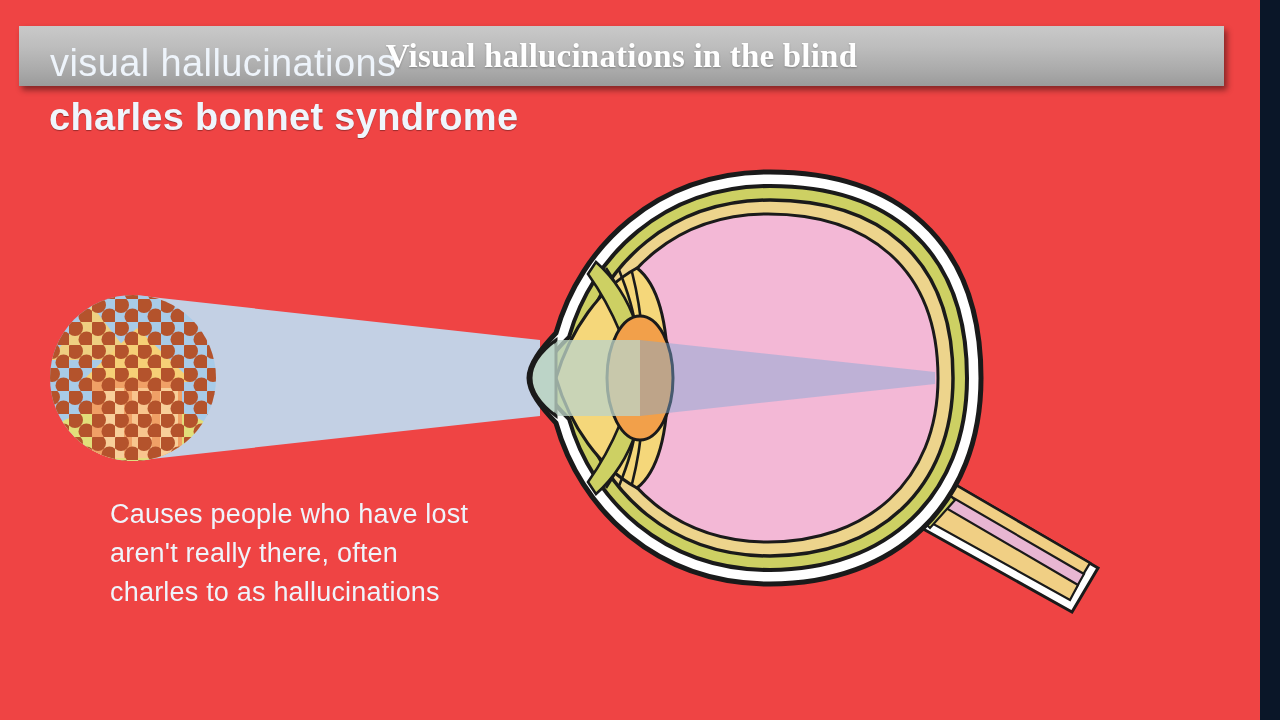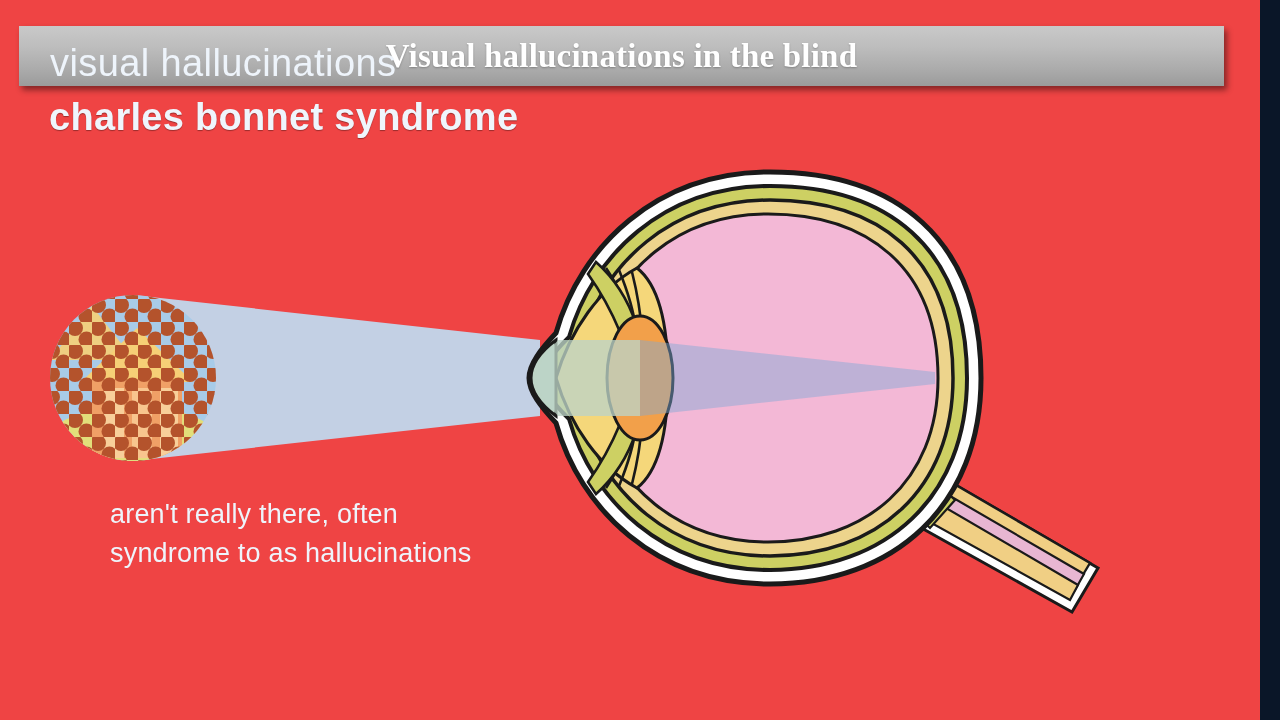--- a/index.html
+++ b/index.html
@@ -210,17 +210,18 @@
     </svg>
   </div>
 
   <div id="title-bar">
     <span class="title-text">Visual hallucinations in the blind</span>
   </div>
 
   <div class="heading-sub">charles bonnet syndrome</div>
 
   <div id="body-text">
+    <div>Causes people who have lost</div>
     <div>aren't really there, often</div>
-    <div>syndrome to as hallucinations</div>
+    <div>charles to as hallucinations</div>
   </div>
 
 </div>
 
 </body></html>

